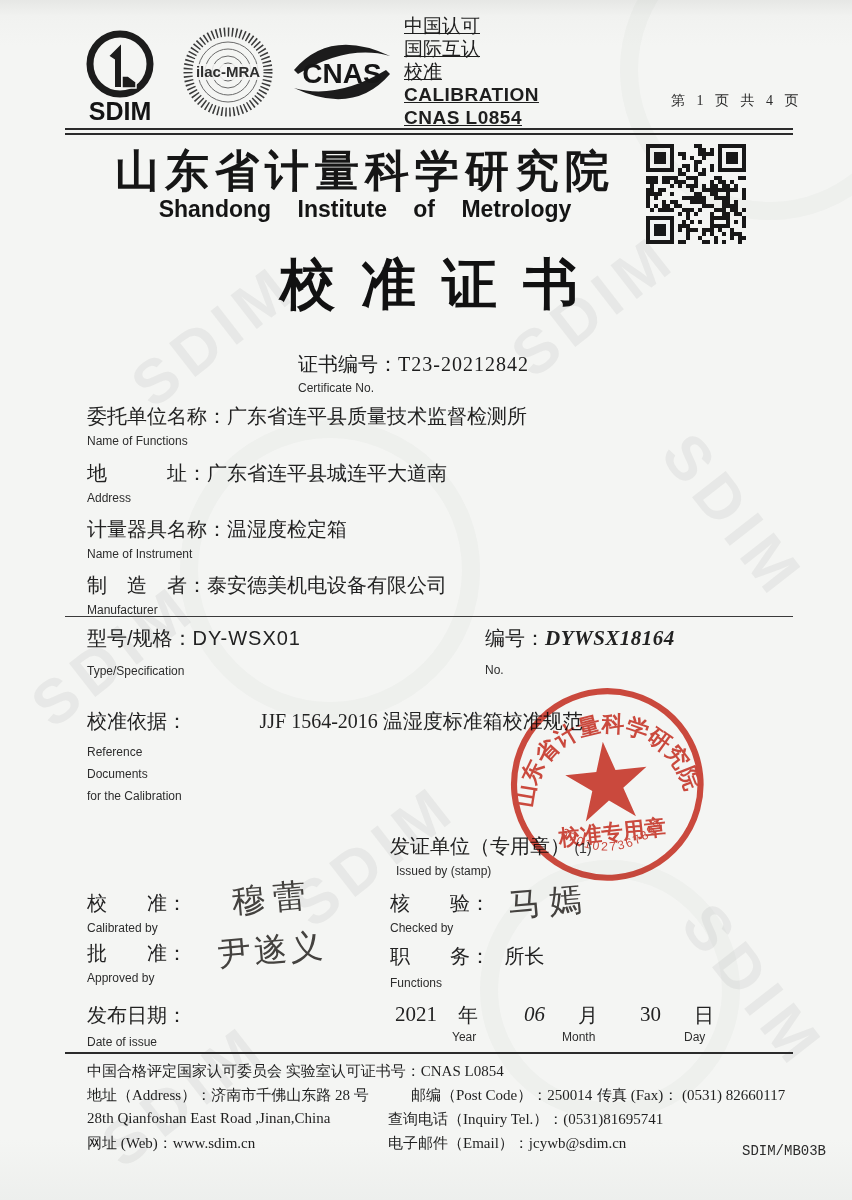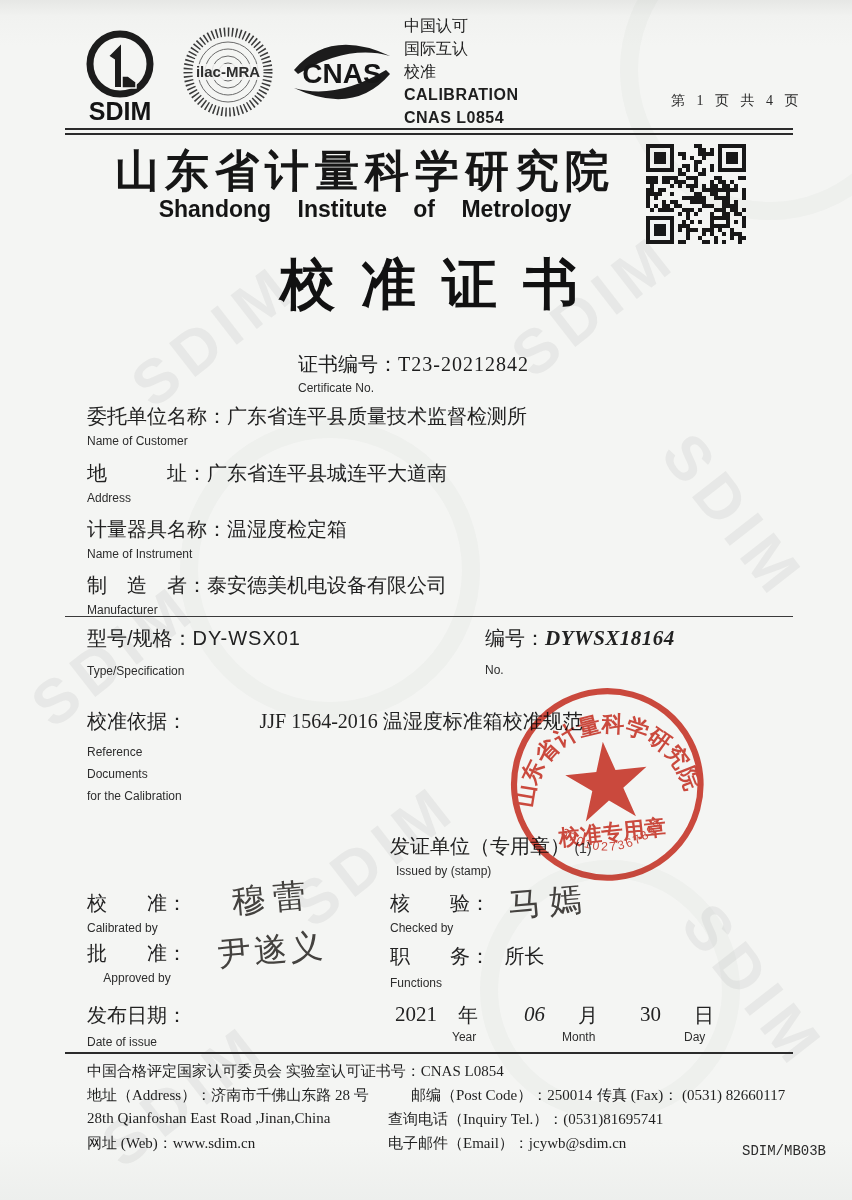--- a/index.html
+++ b/index.html
@@ -14,21 +14,21 @@
   .wm { position:absolute; font-family:"Liberation Sans",sans-serif; font-weight:bold;
         font-size:62px; letter-spacing:8px; color:rgba(168,170,165,0.16);
         transform:rotate(-38deg); pointer-events:none; }
   .wm-circle { position:absolute; border:18px solid rgba(190,192,187,0.10); border-radius:50%; pointer-events:none; }
   
   .double-rule { position:absolute; left:65px; width:728px; height:7px;
     border-top:2.5px solid #2b2b2b; border-bottom:2px solid #2b2b2b; }
   .thin-rule { position:absolute; left:65px; width:728px; border-top:1.5px solid #3a3a3a; }
   .footer-rule { position:absolute; left:65px; width:728px; border-top:2px solid #2b2b2b; }
   
-  .accred { line-height:23px; font-size:16px; color:#1e1e1e; }
+  .accred { line-height:23px; font-size:19px; color:#1e1e1e;text-decoration:underline; }
   .accred .en { font-weight:bold; letter-spacing:0.5px; }
   .page-label { font-family:"Liberation Serif",serif; font-size:14px; letter-spacing:4px; color:#2a2a2a; }
   
   .inst-cn { font-family:"Liberation Serif",serif; font-weight:bold; font-size:44px;
              letter-spacing:6px; color:#161616; text-align:center; }
   .inst-en { font-weight:bold; font-size:23px; word-spacing:20px; color:#141414; text-align:center; }
   .cert-cn { font-family:"Liberation Serif",serif; font-weight:bold; font-size:55px;
              color:#111; text-align:center; }
   .cert-cn span { letter-spacing:26px; margin-right:-26px; }
   .cert-en { font-weight:bold; font-size:22px; word-spacing:28px; color:#151515; text-align:center; }
@@ -421,21 +421,21 @@
 
   <div class="abs cert-cn" style="left:65px;top:248px;width:728px;"><span>校准证书</span></div>
 
   <div class="abs" style="left:298px;top:351px;">
     <div class="certno"><span>证书编号：</span><b>T23-20212842</b></div>
     <div class="sub-en" style="margin-top:3px;">Certificate No.</div>
   </div>
 
   <div class="abs" style="left:87px;top:403px;">
     <span class="flabel">委托单位名称：</span><span class="fvalue">广东省连平县质量技术监督检测所</span>
-    <div class="sub-en" style="margin-top:4px;">Name of Customer</div>
+    <div class="sub-en" style="margin-top:4px;">Name of Functions</div>
   </div>
   <div class="abs" style="left:87px;top:460px;">
     <span class="flabel">地　　　址：</span><span class="fvalue">广东省连平县城连平大道南</span>
     <div class="sub-en" style="margin-top:4px;">Address</div>
   </div>
   <div class="abs" style="left:87px;top:516px;">
     <span class="flabel">计量器具名称：</span><span class="fvalue">温湿度检定箱</span>
     <div class="sub-en" style="margin-top:4px;">Name of Instrument</div>
   </div>
   <div class="abs" style="left:87px;top:572px;">
@@ -493,21 +493,21 @@
     <div class="sub-en" style="margin-top:4px;">Calibrated by</div>
   </div>
   <div class="abs" style="left:232px;top:876px;"><span class="sig">穆蕾</span></div>
 
   <div class="abs" style="left:390px;top:890px;">
     <span class="flabel">核　　验：</span>
     <div class="sub-en" style="margin-top:4px;">Checked by</div>
   </div>
   <div class="abs" style="left:508px;top:880px;"><span class="sig">马嫣</span></div>
 
-  <div class="abs" style="left:87px;top:940px;text-align:center;">
+  <div class="abs" style="left:87px;top:940px;">
     <span class="flabel">批　　准：</span>
     <div class="sub-en" style="margin-top:4px;">Approved by</div>
   </div>
   <div class="abs" style="left:218px;top:928px;"><span class="sig" style="letter-spacing:3px;">尹遂义</span></div>
 
   <div class="abs" style="left:390px;top:943px;">
     <span class="flabel">职　　务：</span>
     <span class="fvalue" style="margin-left:10px;">所长</span>
     <div class="sub-en" style="margin-top:6px;">Functions</div>
   </div>

